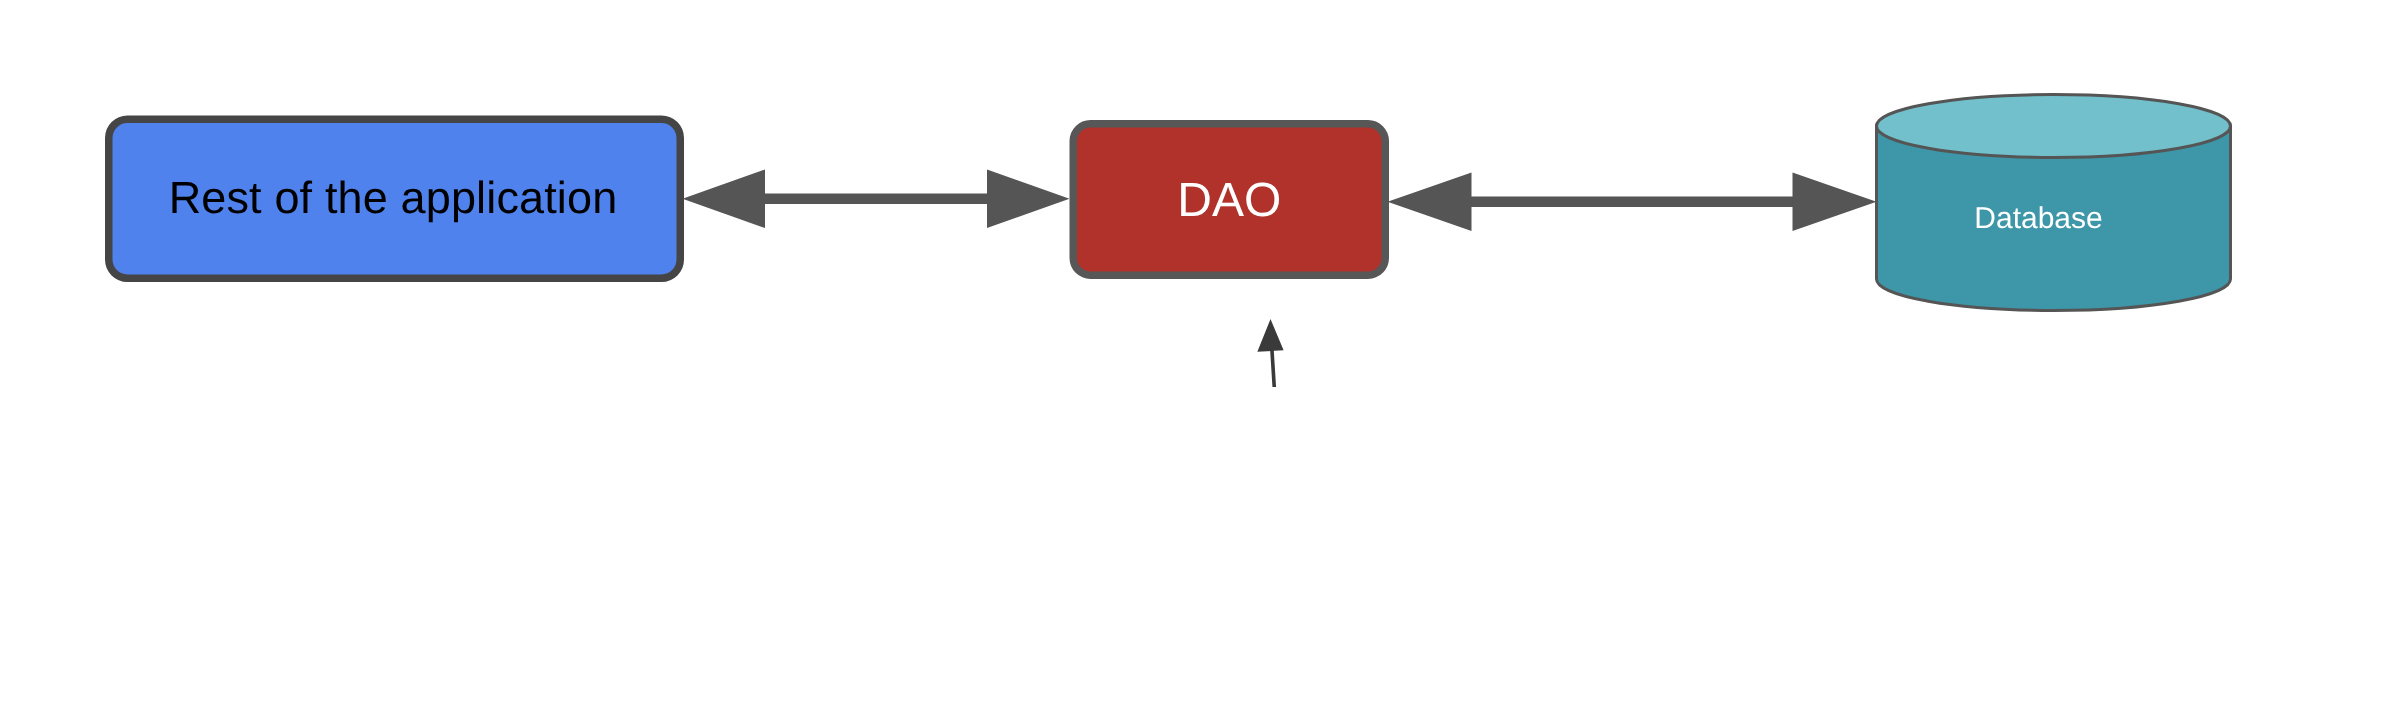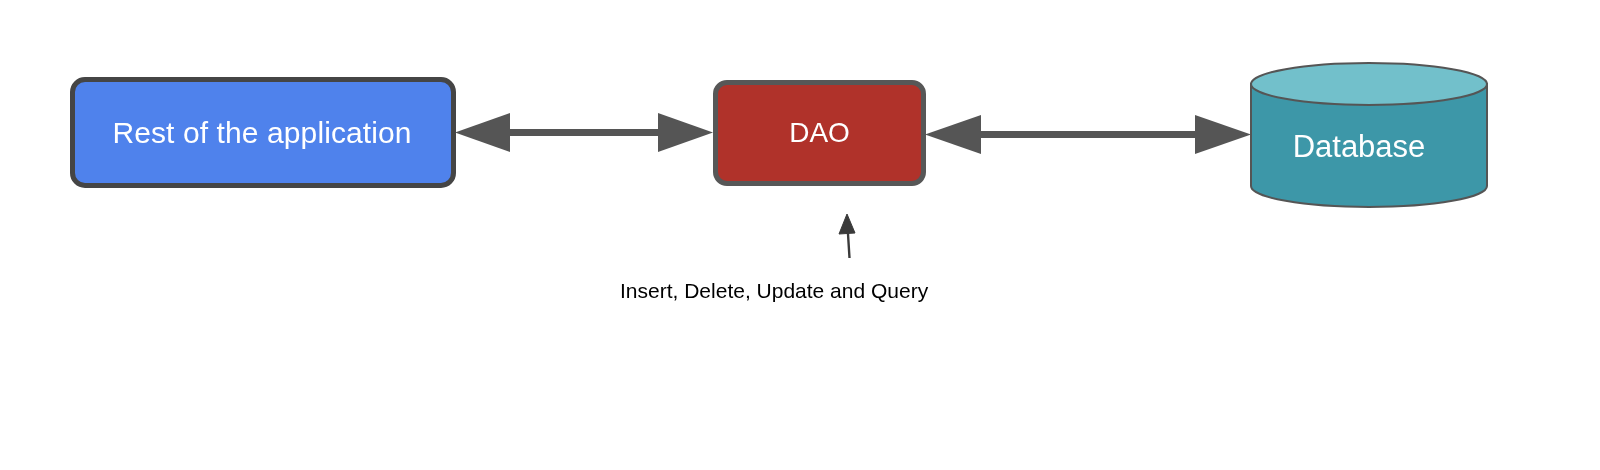--- a/index.html
+++ b/index.html
@@ -29,39 +29,39 @@
   #node-app {
     left: 70px;
     top: 77px;
     width: 386px;
     height: 111px;
     background: #4F82EC;
     border: 5px solid #454545;
     border-radius: 15px;
   }
   #node-app .node-label {
-    color: #ffffff;
+    color: #000000;
     font-size: 30px;
     line-height: 34px;
     letter-spacing: 0.1px;
     padding-right: 2px;
   }
   
   #node-dao {
     left: 713px;
     top: 80px;
     width: 213px;
     height: 106px;
     background: #B0322A;
     border: 5px solid #575757;
     border-radius: 14px;
   }
   #node-dao .node-label {
     color: #ffffff;
-    font-size: 28px;
+    font-size: 32px;
     line-height: 34px;
   }
   
   #node-db {
     left: 1250px;
     top: 62px;
     width: 238px;
     height: 146px;
   }
   #node-db svg {
@@ -72,21 +72,21 @@
   #node-db .node-label {
     position: absolute;
     left: 0;
     top: 0;
     width: 190px;
     height: 146px;
     display: flex;
     align-items: center;
     justify-content: center;
     color: #ffffff;
-    font-size: 31px;
+    font-size: 20px;
     line-height: 35px;
     padding-top: 22px;
     box-sizing: border-box;
     padding-left: 28px;
   }
   
   .connector {
     position: absolute;
   }
   #edge-app-dao { left: 455px; top: 108px; }
@@ -150,16 +150,15 @@
   <div class="connector" id="edge-note">
     <svg width="60" height="50" viewBox="0 0 60 50" aria-hidden="true">
       <g fill="#3a3a3a" stroke="#3a3a3a">
         <line x1="29.5" y1="46" x2="27.5" y2="14" stroke-width="2.4"></line>
         <polygon points="27,2 19,22 35,21" stroke-width="1"></polygon>
       </g>
     </svg>
   </div>
 
   <div id="note-caption">
-    <span class="caption-line">Insert, Delete, Update and Query</span>
   </div>
 
 </div>
 
 </body></html>

